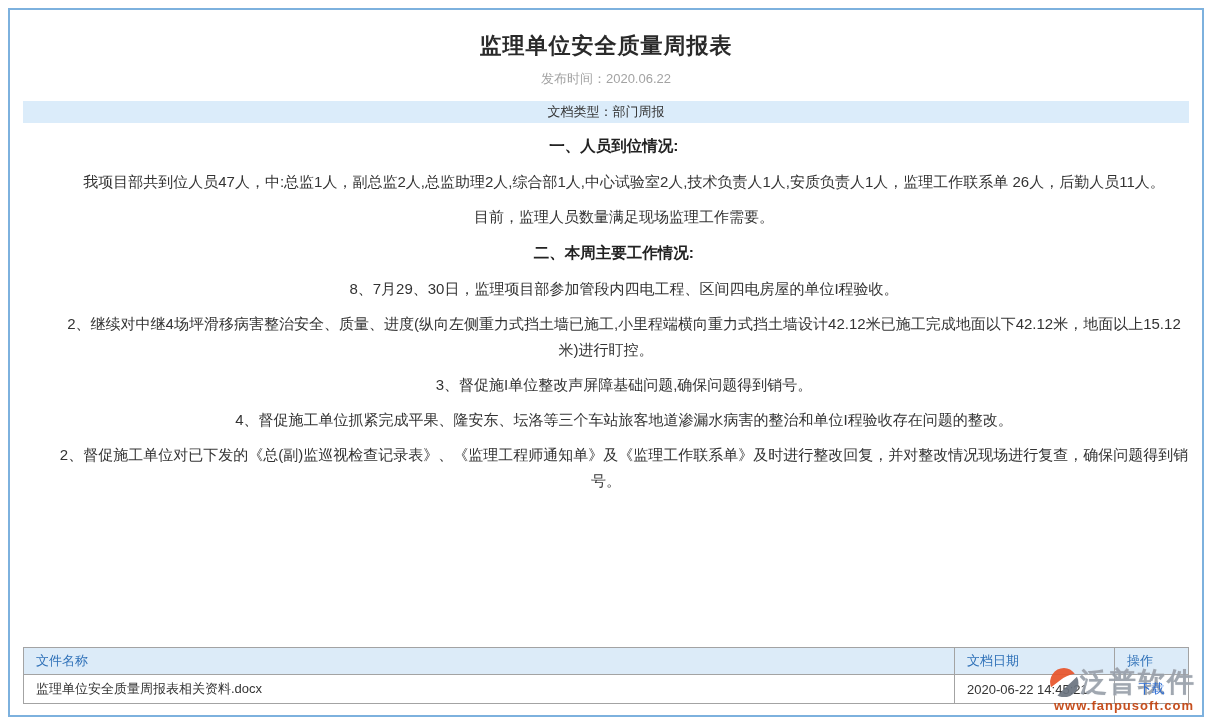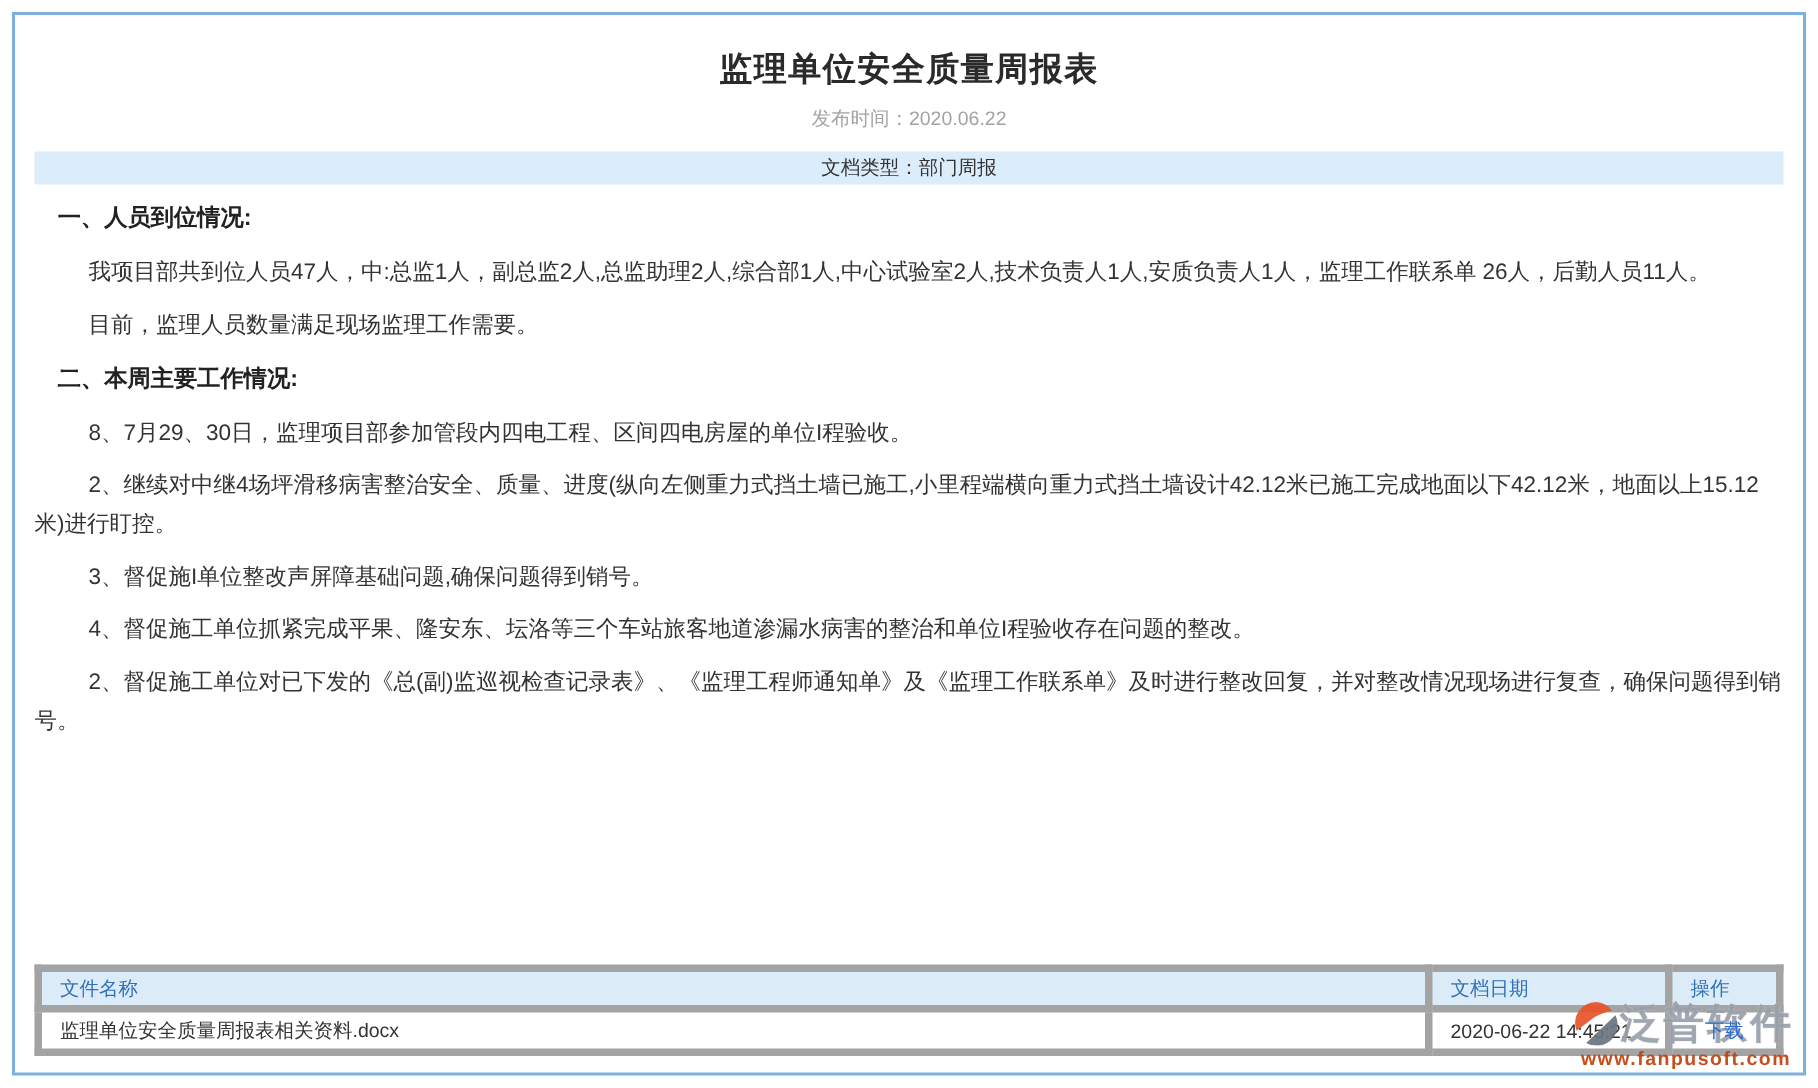--- a/index.html
+++ b/index.html
@@ -41,20 +41,21 @@
     background: #dbecfa;
     text-align: center;
     font-size: 13px;
     color: #333333;
   }
   .report-body {
     margin-top: 10px;
     font-size: 15px;
     color: #333333;
     line-height: 26px;
+    text-align: center;
   }
   .section-heading {
     font-weight: bold;
     color: #222222;
     font-size: 15.5px;
     text-indent: 1em;
     margin-top: 10px;
     margin-bottom: 10px;
   }
   .report-para {
@@ -65,21 +66,21 @@
     position: absolute;
     left: 13px; right: 13px;
     bottom: 11px;
   }
   table.attach {
     width: 100%;
     border-collapse: collapse;
     table-layout: fixed;
   }
   table.attach th, table.attach td {
-    border: 5px solid #a3a3a3;
+    border: 1px solid #a3a3a3;
     font-weight: normal;
   }
   table.attach th {
     background: #dcebf8;
     color: #2f71b8;
     font-size: 13px;
     height: 27px;
     text-align: left;
     padding: 0 12px;
   }

